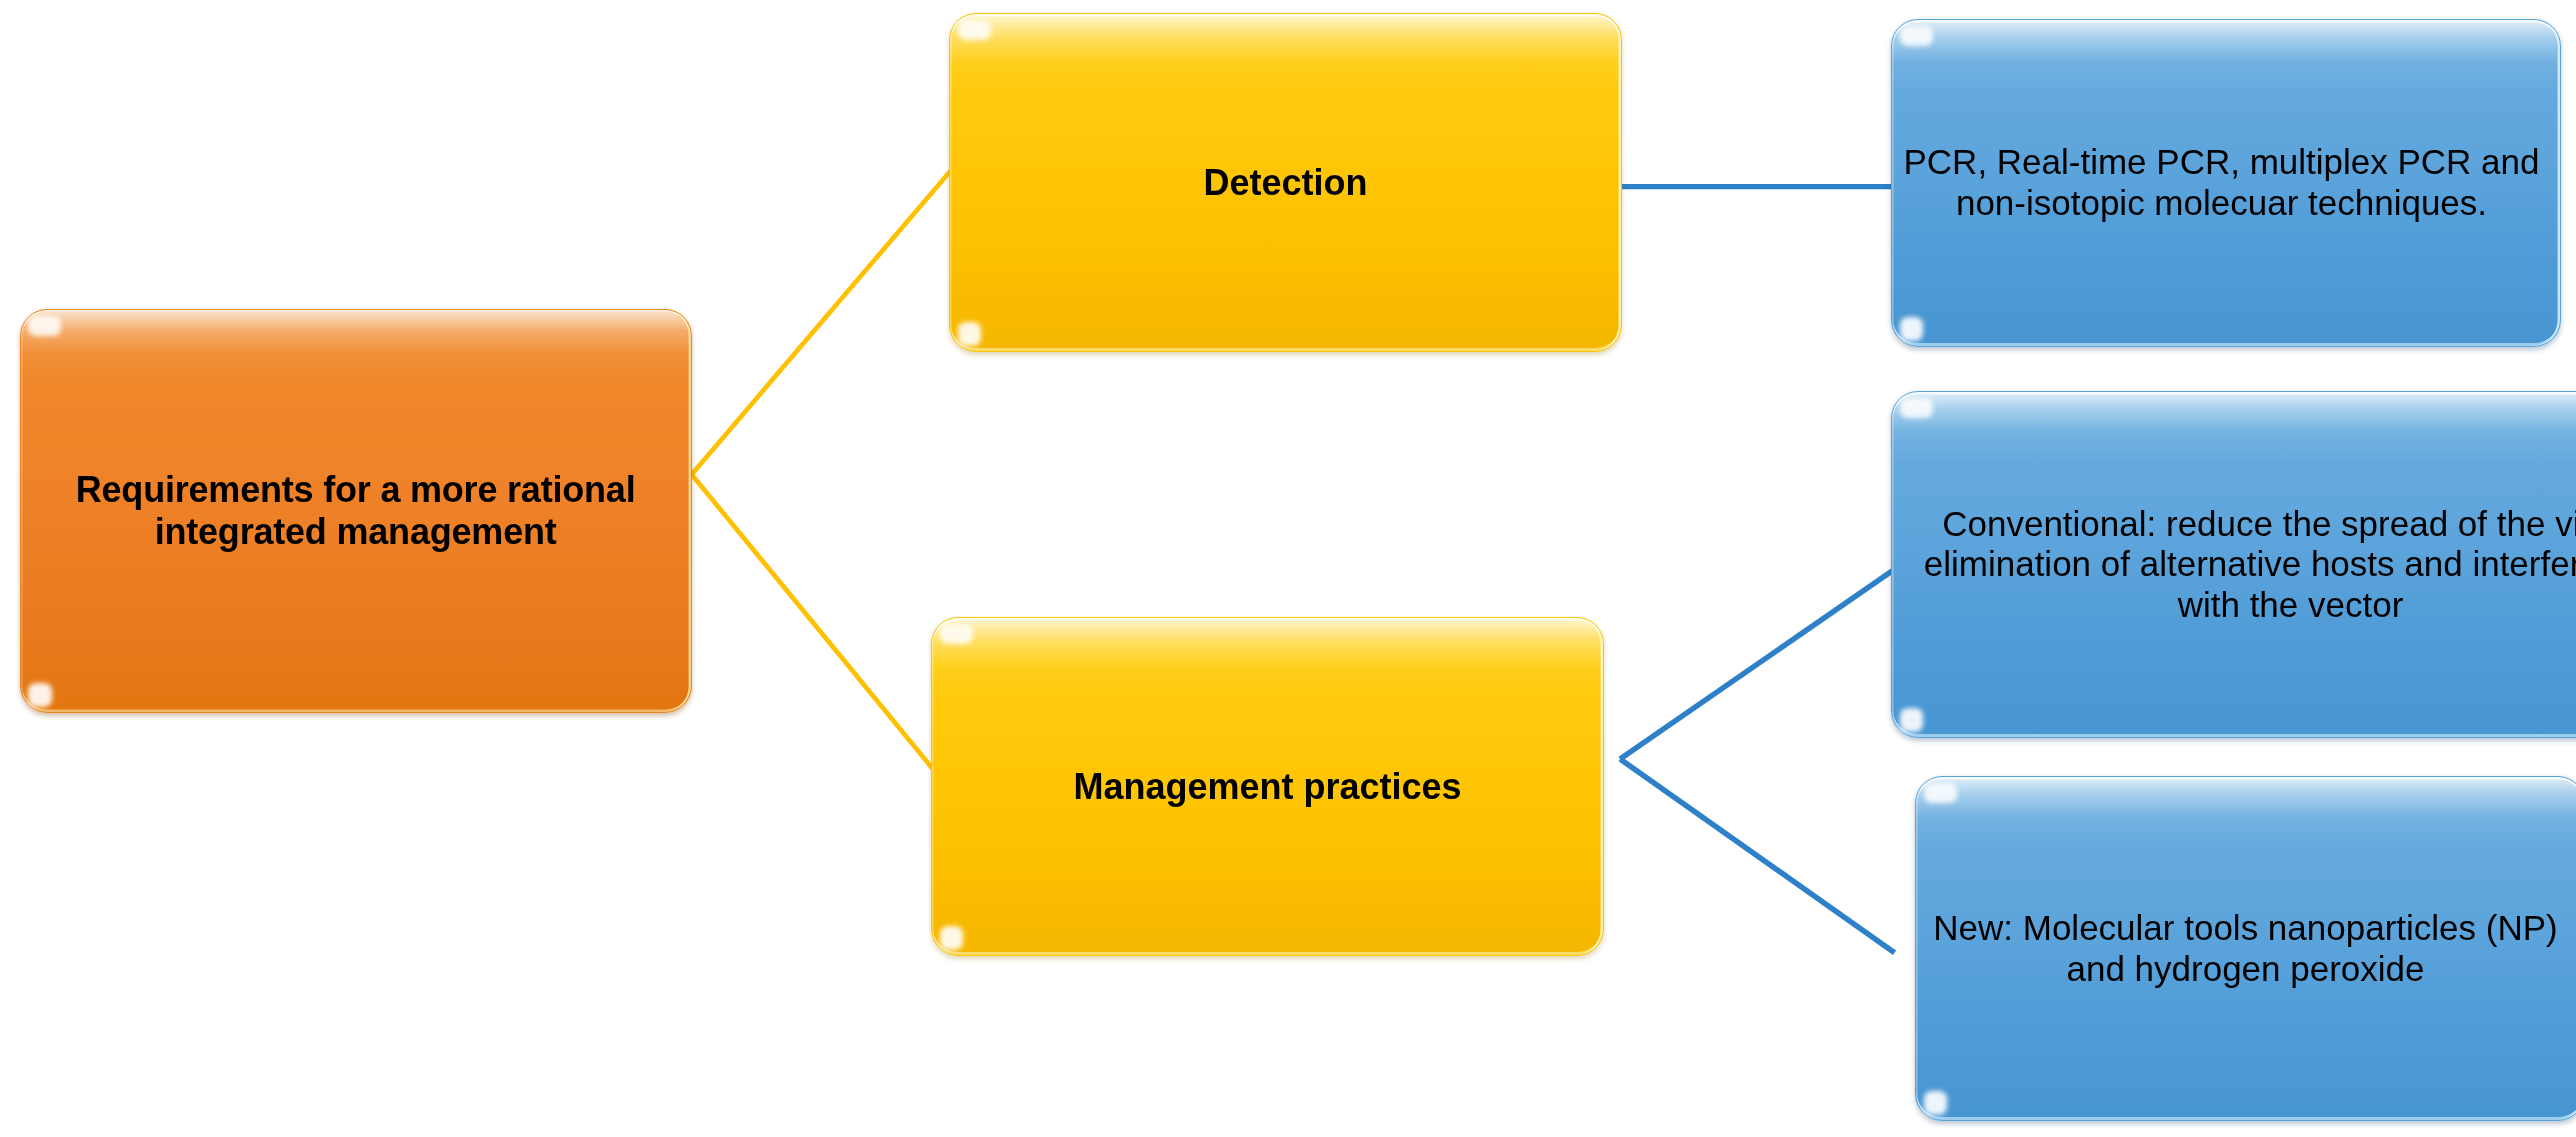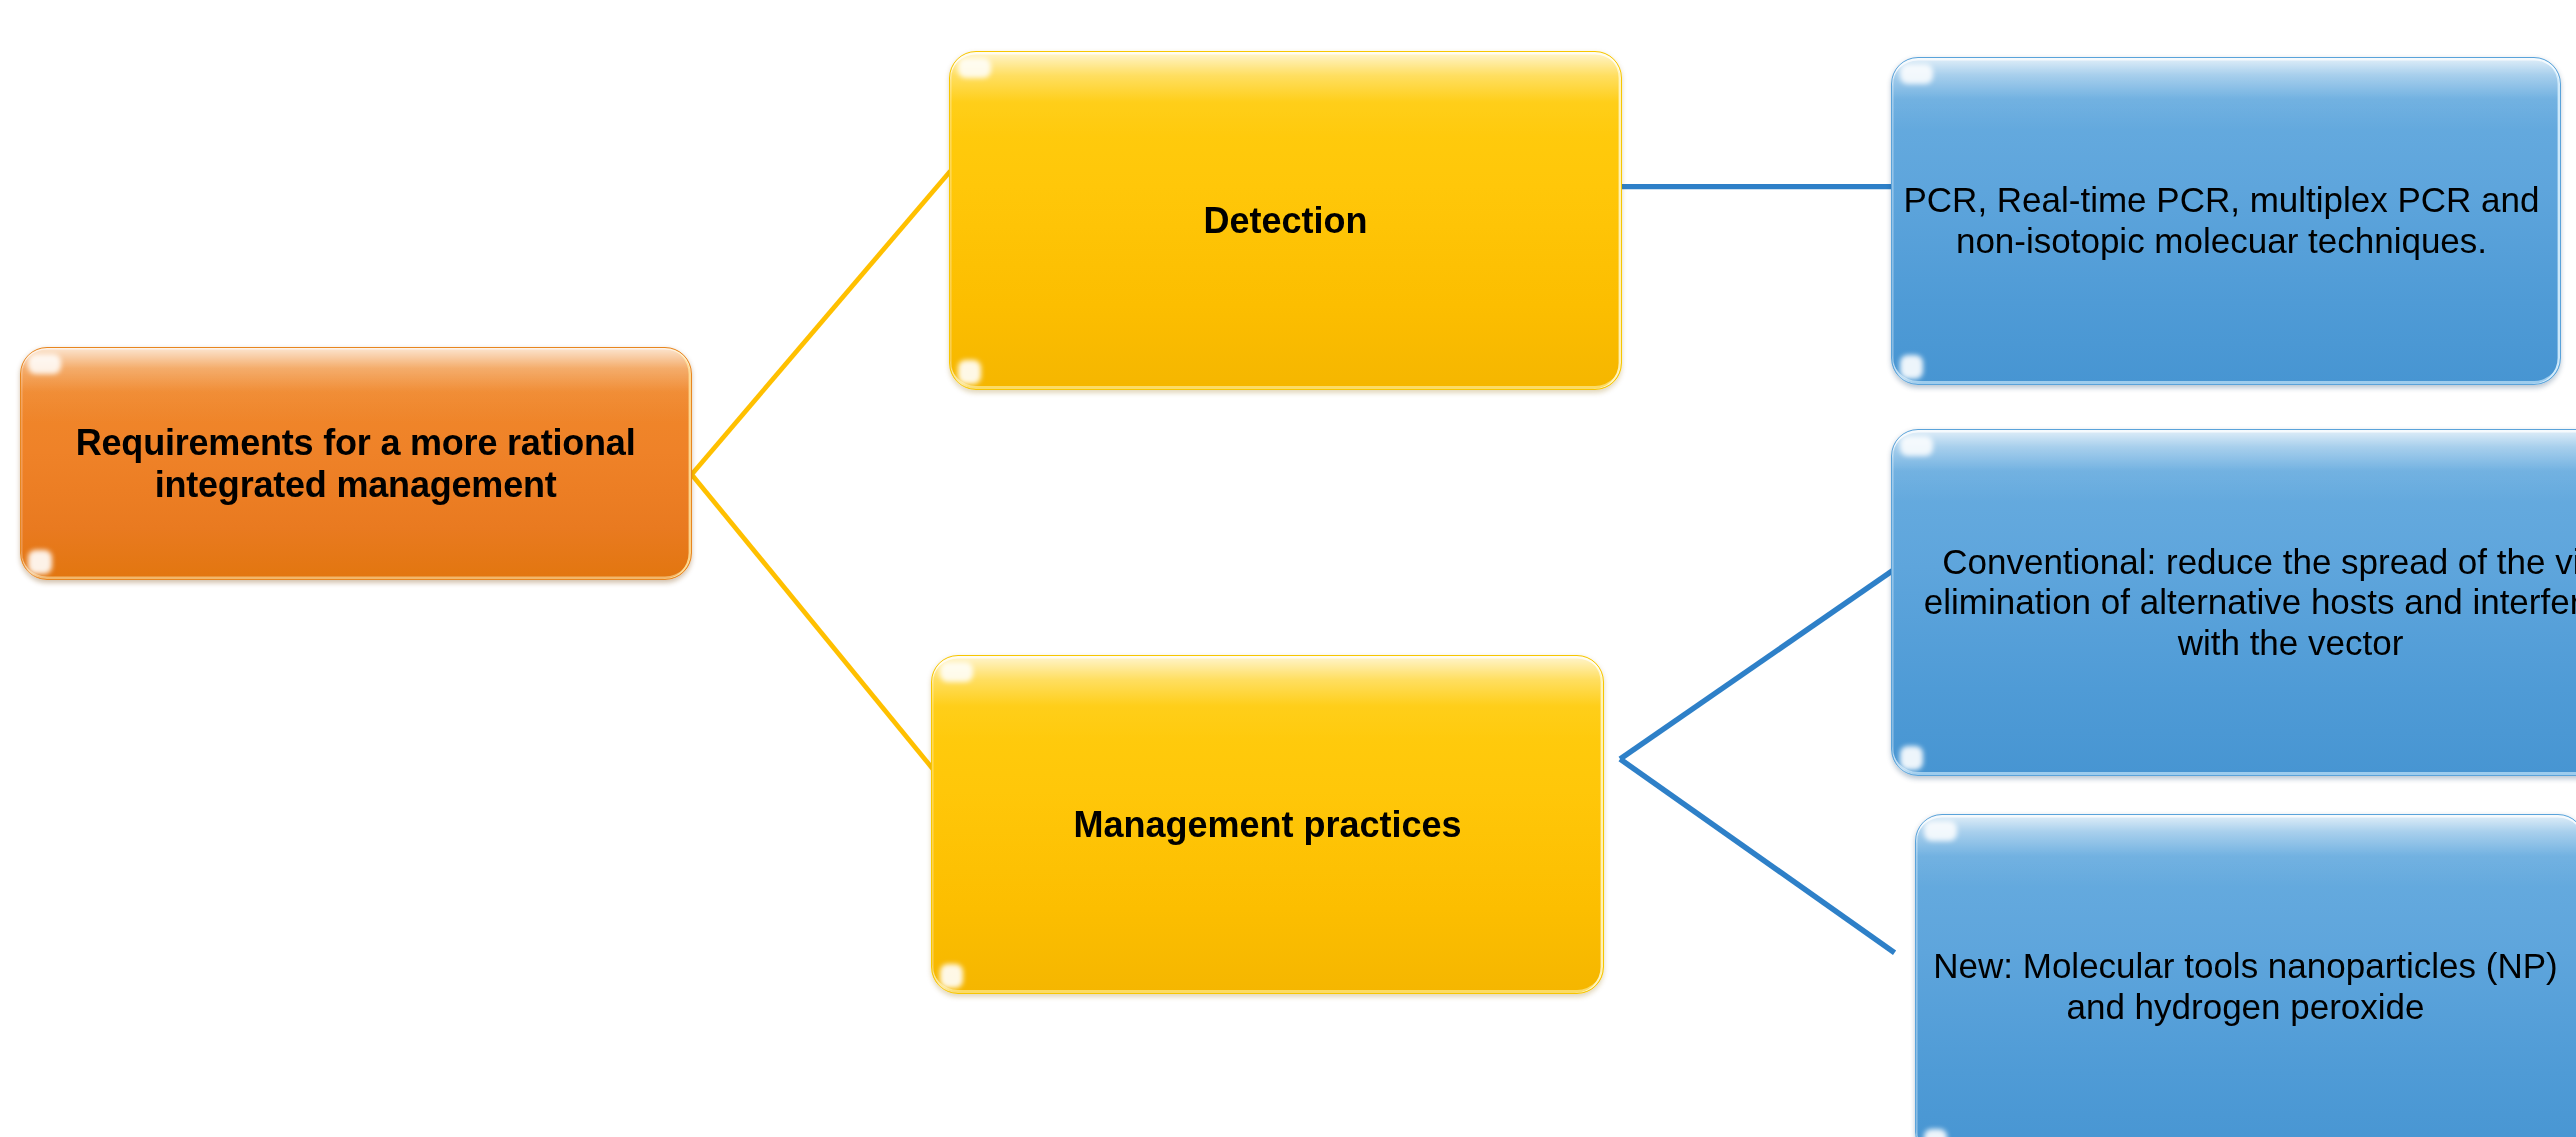--- a/index.html
+++ b/index.html
@@ -2,21 +2,21 @@
 <html style="font-size:12.5px"><head>
 <meta charset="utf-8">
 <style>
   html,body{margin:0;padding:0;background:#ffffff;}
   body{width:2576px;height:1137px;overflow:hidden;font-family:"Liberation Sans",sans-serif;}
   #stage{position:relative;width:2576px;height:1137px;background:#ffffff;}
 
   svg.connectors{position:absolute;left:0;top:0;width:2576px;height:1137px;overflow:visible;}
 
   .node{position:absolute;box-sizing:border-box;display:flex;align-items:center;justify-content:center;
-        text-align:center;border-radius:27px;color:#000000;margin-top:38px;}
+        text-align:center;border-radius:27px;color:#000000;}
   .node .label{display:block;width:100%;padding:0 17px;box-sizing:border-box;line-height:1.16;}
 
   
   .node.orange{
     background:
       linear-gradient(to bottom,
         rgba(255,255,255,0.78) 0px, rgba(255,255,255,0.30) 20.4px,
         rgba(255,255,255,0.06) 44px, rgba(255,255,255,0.00) 75px),
       linear-gradient(to bottom,#f08a2c 0%,#ef8228 45%,#e97a20 78%,#e2760f 100%);
     box-shadow:
@@ -77,21 +77,21 @@
 
     <line x1="882" y1="605" x2="1212" y2="218" stroke="#ffc000" stroke-width="6"></line>
     <line x1="882" y1="605" x2="1212" y2="1008" stroke="#ffc000" stroke-width="6"></line>
 
     <line x1="2066" y1="238" x2="2416" y2="238" stroke="#2e80c8" stroke-width="7"></line>
 
     <line x1="2066" y1="968" x2="2416" y2="726" stroke="#2e80c8" stroke-width="7"></line>
     <line x1="2066" y1="968" x2="2416" y2="1215" stroke="#2e80c8" stroke-width="7"></line>
   </svg>
 
-  <div class="node orange" style="left:19.6px;top:309px;width:672px;height:233px;">
+  <div class="node orange" style="left:19.6px;top:309px;width:672px;height:404px;">
     <span class="spec tl"></span>
     <span class="spec bl"></span>
     <span class="label">Requirements for a more rational integrated management</span>
   </div>
 
   <div class="node yellow" style="left:949px;top:13.3px;width:673px;height:339px;">
     <span class="spec tl"></span>
     <span class="spec bl"></span>
     <span class="label">Detection</span>
   </div>

